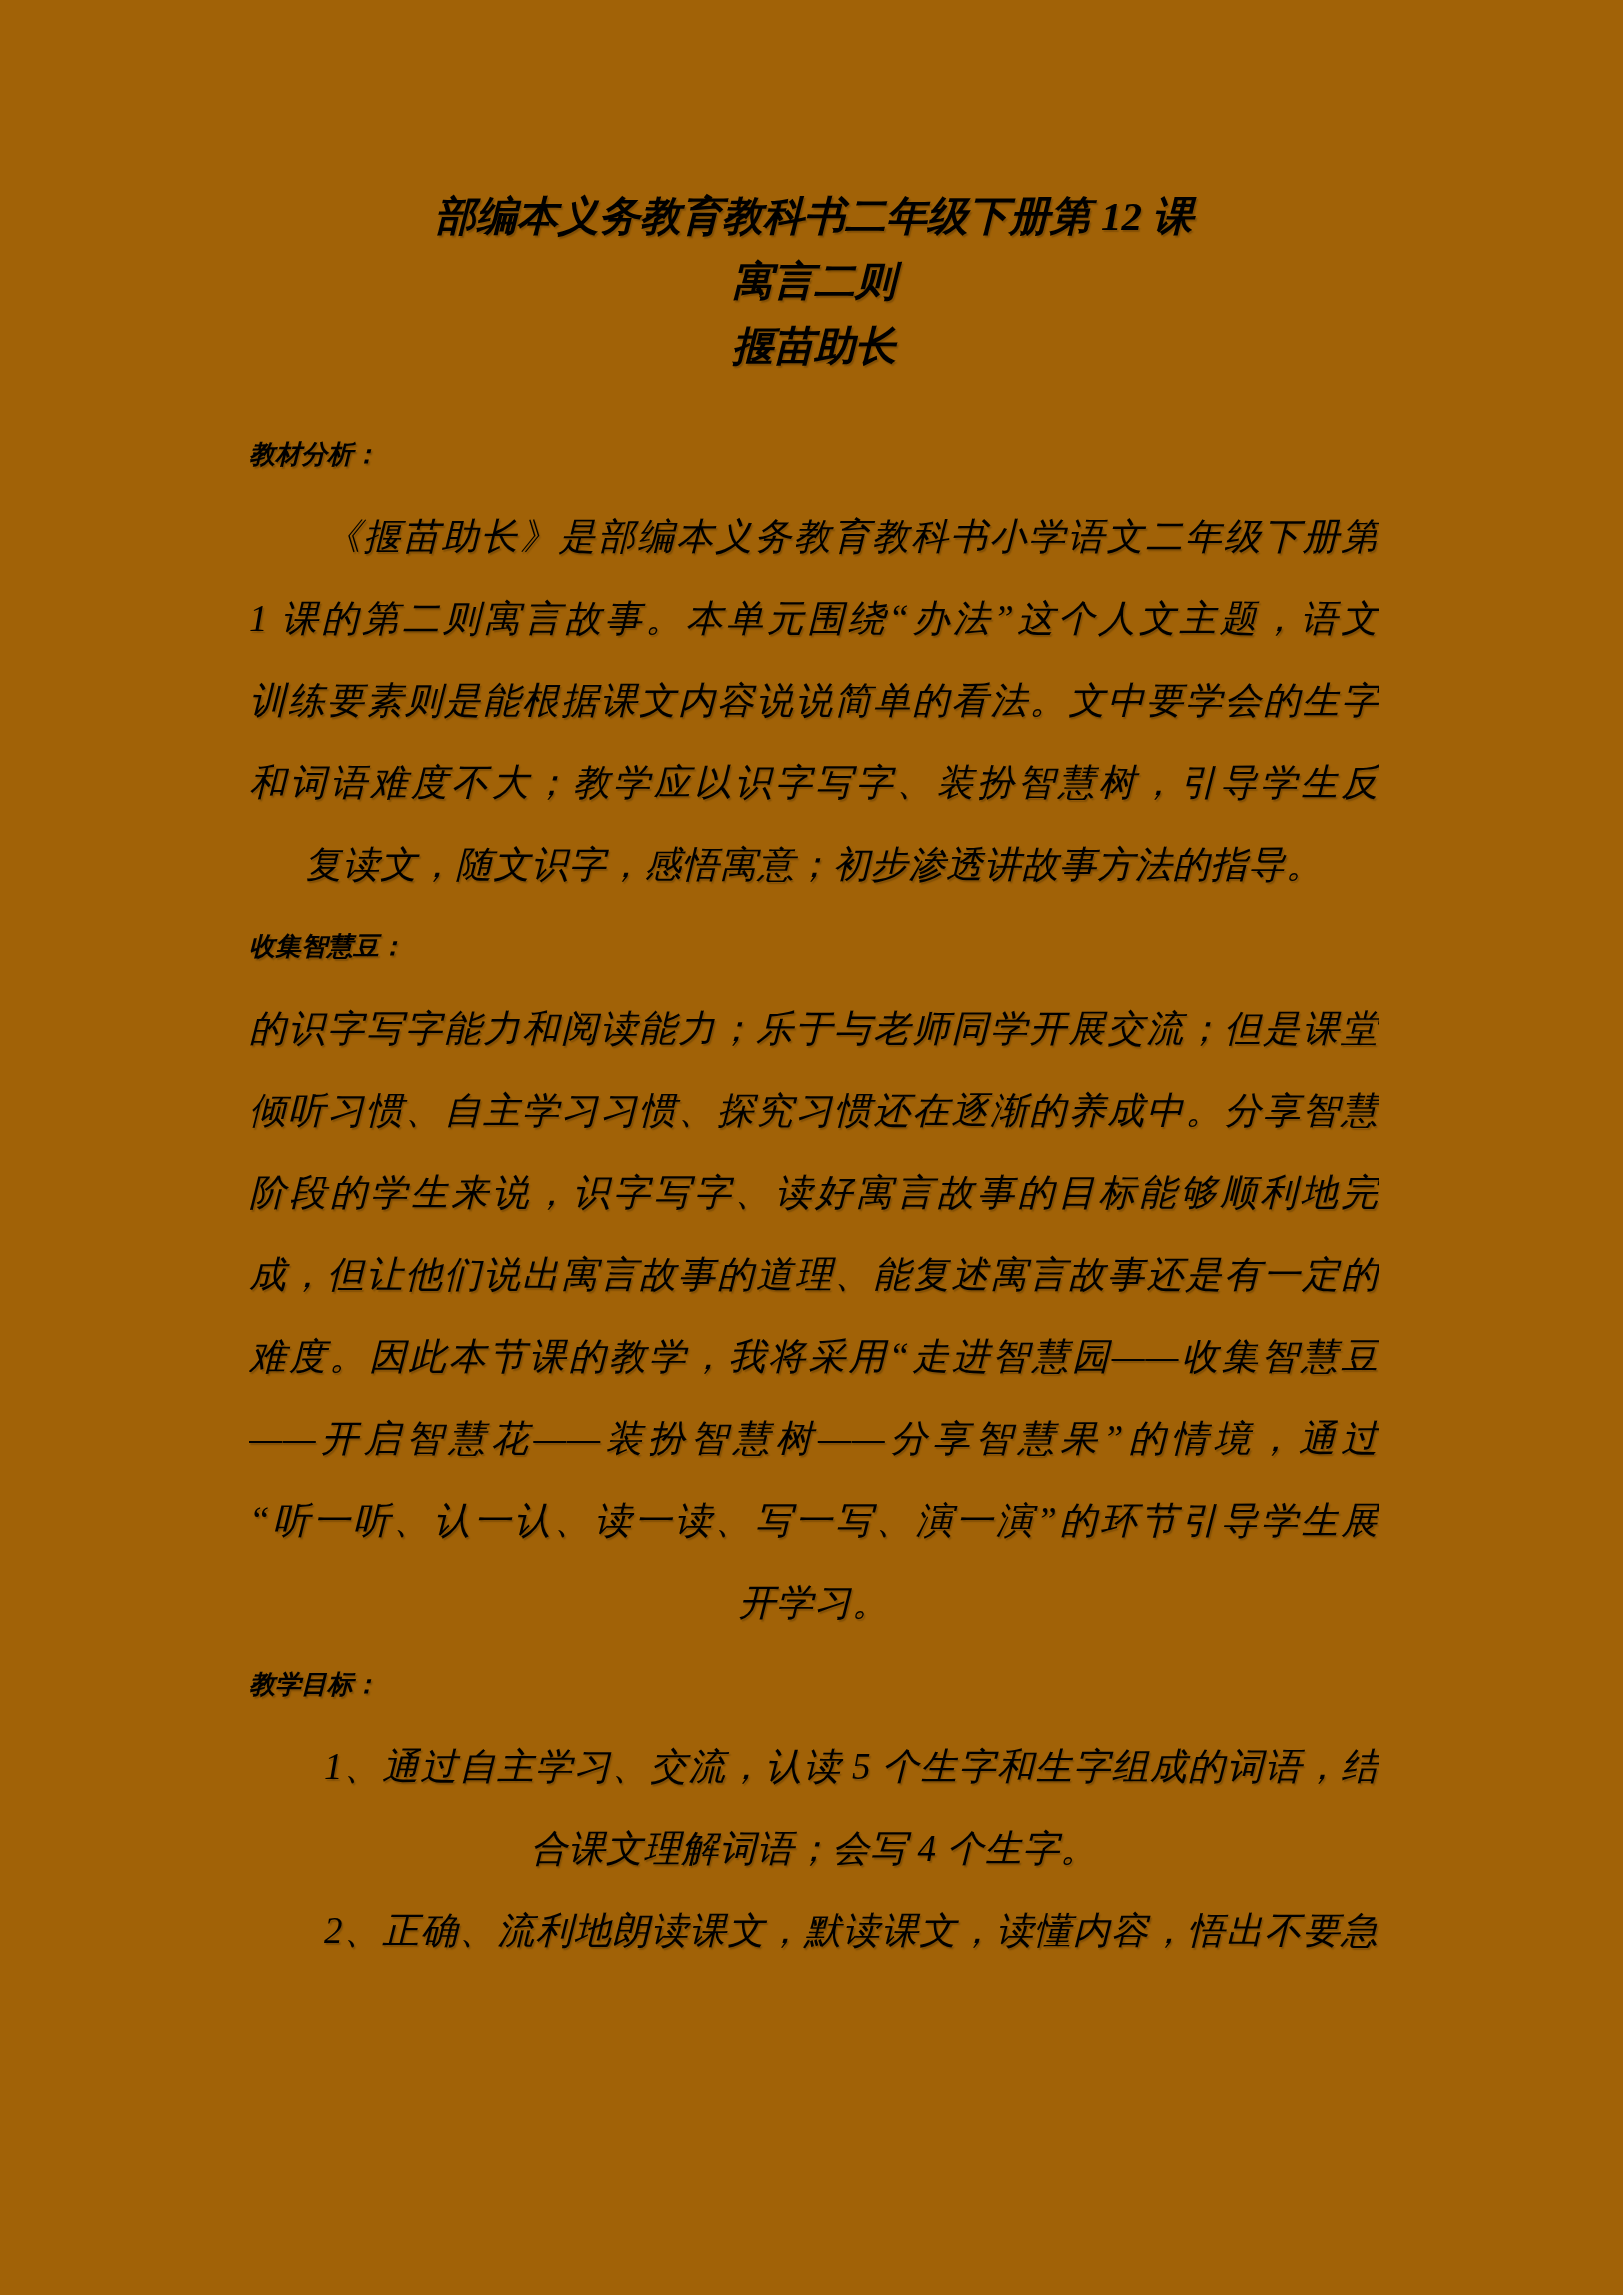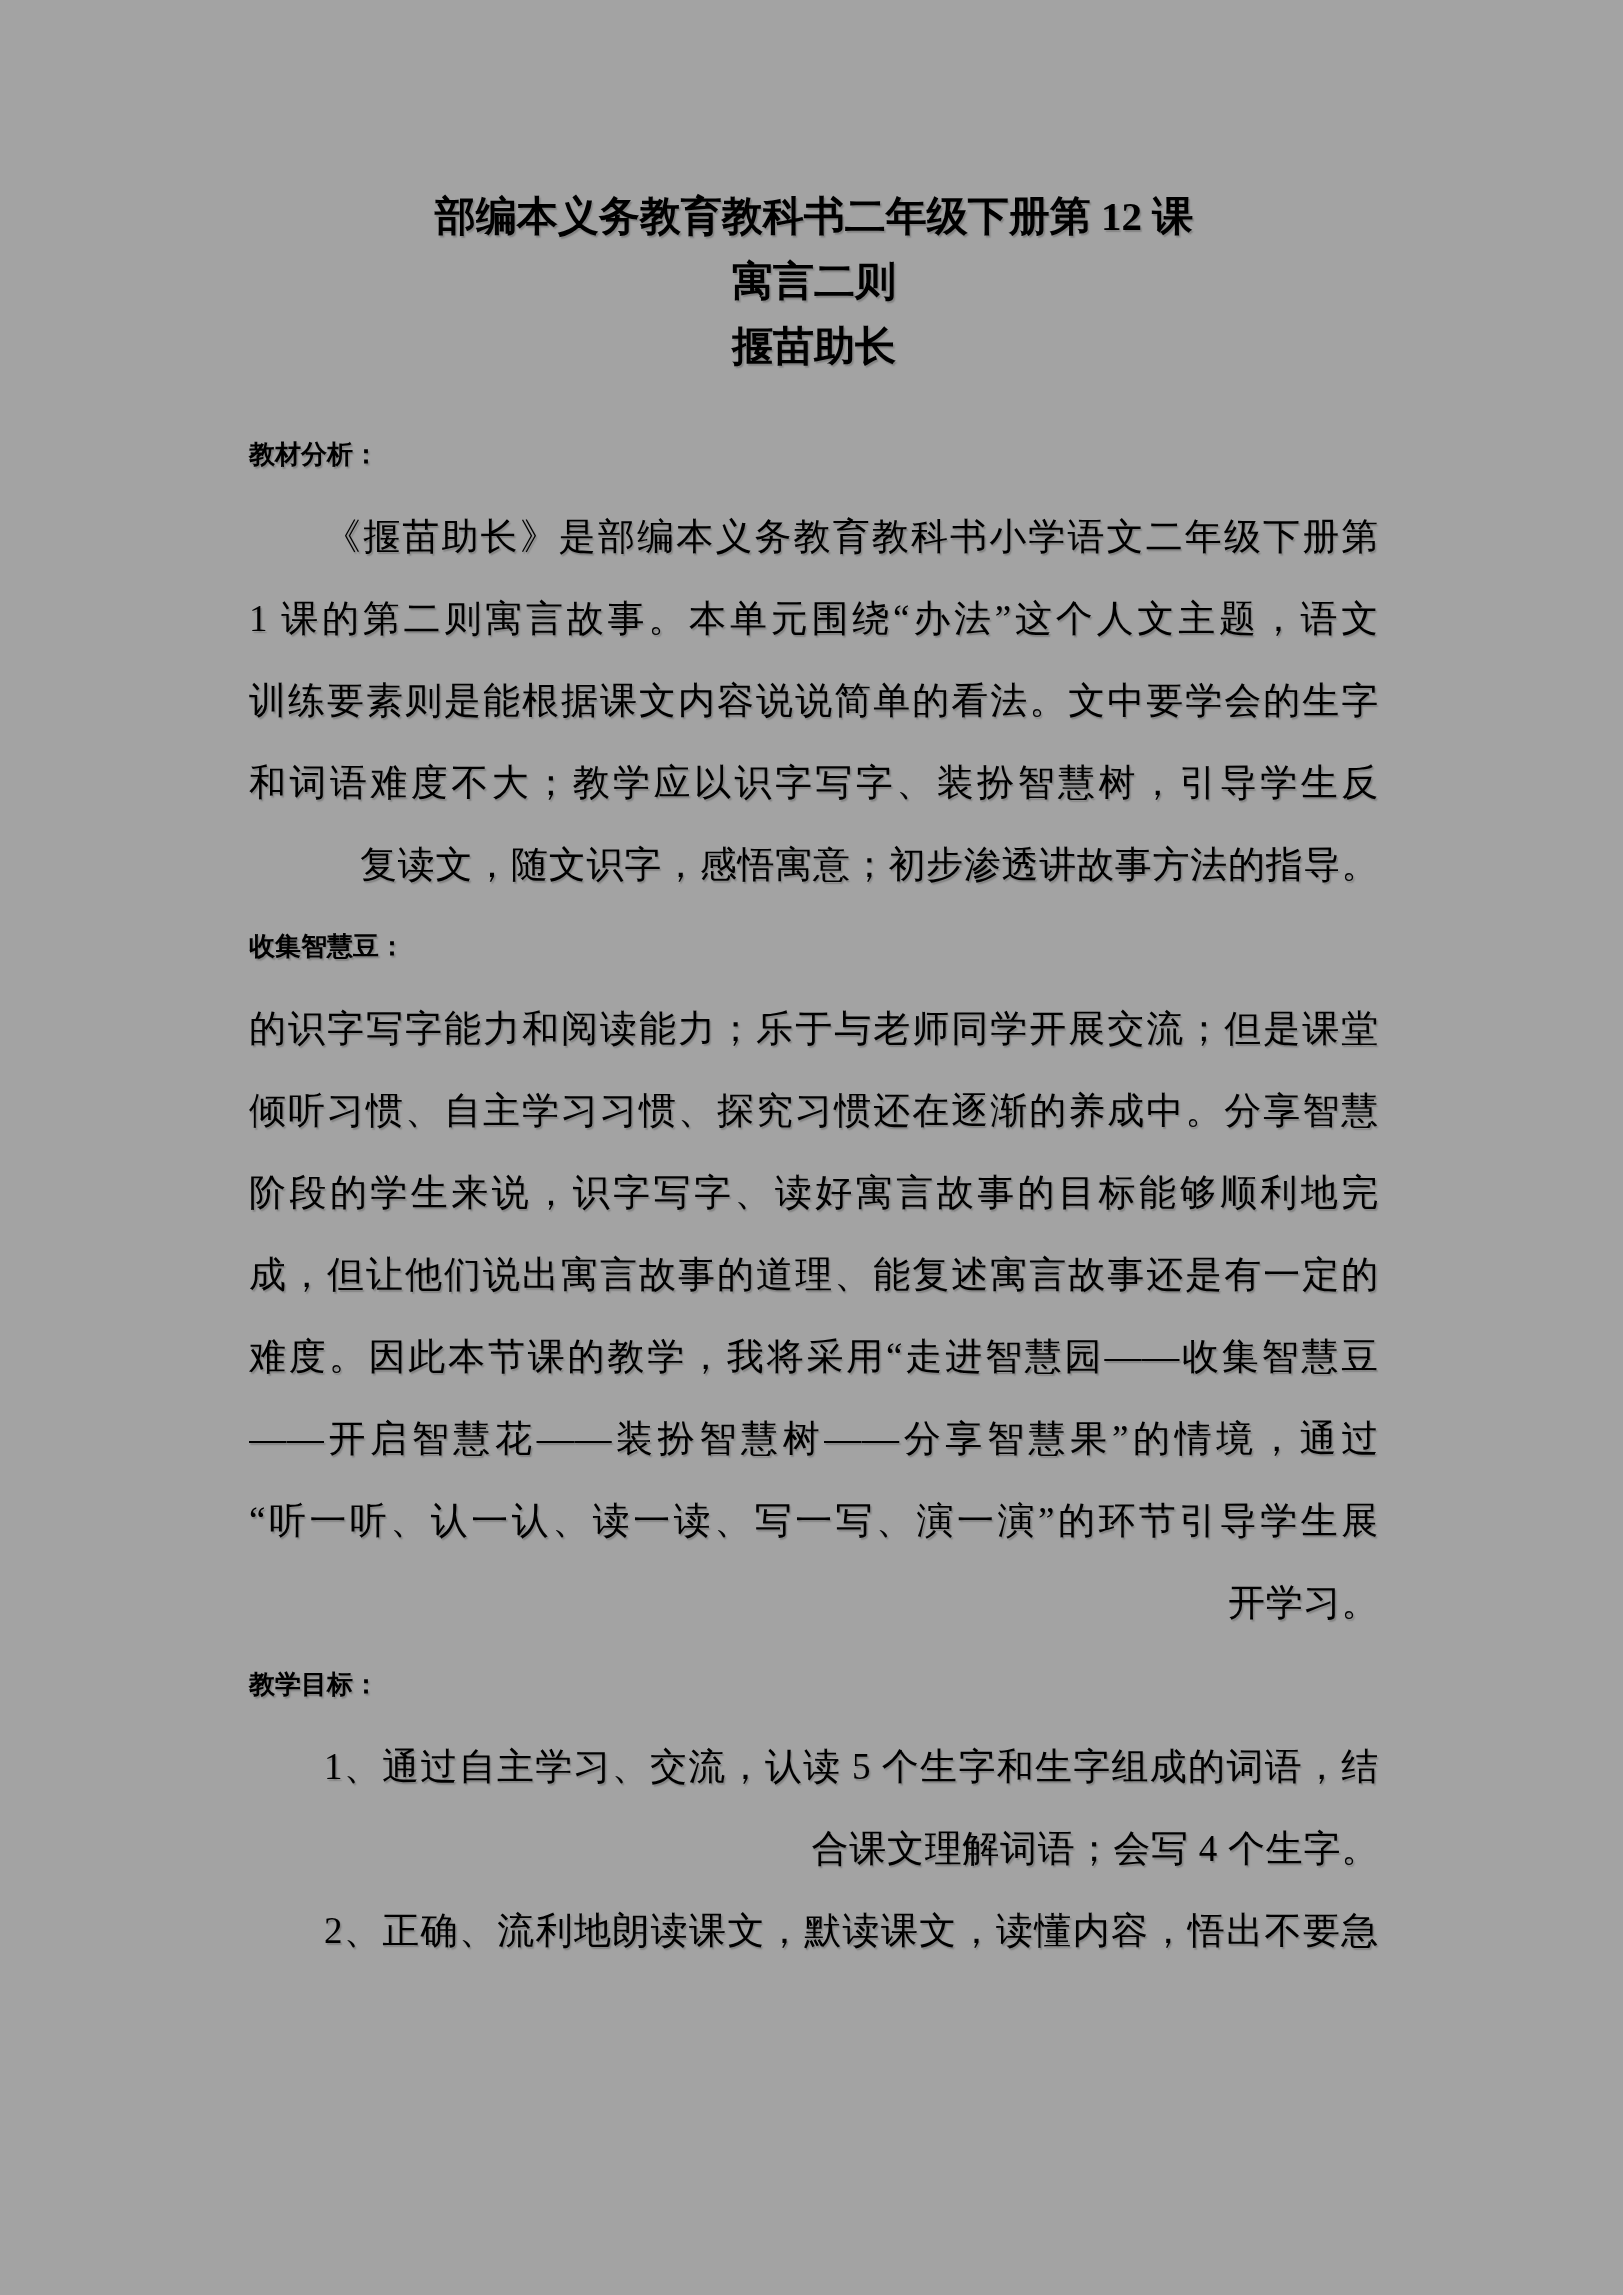--- a/index.html
+++ b/index.html
@@ -5,26 +5,27 @@
   html, body {
     margin: 0;
     padding: 0;
     background: #ffffff;
   }
   .page {
     position: relative;
     width: 1623px;
     height: 2295px;
     box-sizing: border-box;
-    background: #a3a3a3;
+    background: #a16207;
     padding: 184px 244px 0 249px;
     font-family: "Liberation Serif", "DejaVu Serif", serif;
     color: #000000;
     text-shadow: 1.4px 2px 1.4px rgba(0,0,0,0.20);
     overflow: hidden;
+    font-style: italic;
   }
   .title-line {
     margin: 0;
     text-align: center;
     font-weight: bold;
     font-size: 41px;
     line-height: 65px;
     white-space: nowrap;
   }
   .section { margin: 0; }
@@ -43,21 +44,21 @@
     height: 82px;
     overflow: hidden;
     letter-spacing: 0.02em;
   }
   .full {
     text-align: justify;
     text-align-last: justify;
     text-justify: inter-character;
   }
   .indent { text-indent: 75px; }
-  .end-line { text-align: right; }
+  .end-line { text-align: center; }
 </style>
 </head>
 <body>
 
 <div class="page">
 
   <h1 class="title-line">部编本义务教育教科书二年级下册第 12 课</h1>
   <h1 class="title-line">寓言二则</h1>
   <h1 class="title-line">揠苗助长</h1>
 

